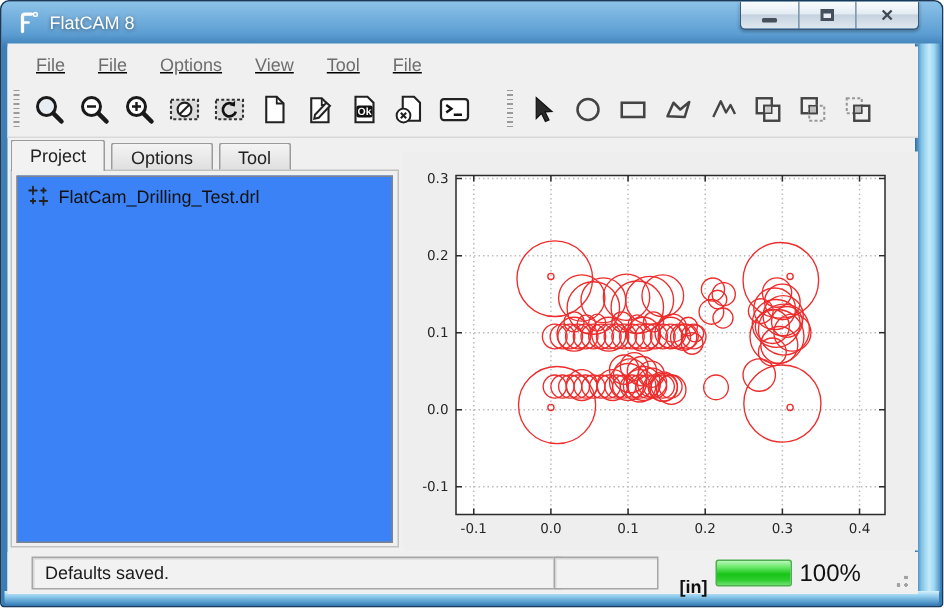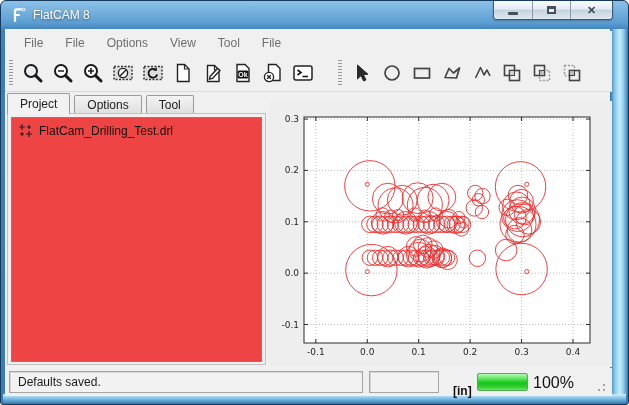--- a/index.html
+++ b/index.html
@@ -29,21 +29,21 @@
 
   
   .client { position:absolute; left:4px; top:28px; width:607px; height:367px; background:#f0f0f0; }
   .right-glass { position:absolute; right:1px; top:28px; width:17px; bottom:9px;
     background:linear-gradient(90deg,#2e6da6 0,#7fc2e6 25%,#c5eafa 55%,#9fd8f2 75%,#4a8fc4 100%); }
   .bottom-glass { position:absolute; left:2px; right:2px; bottom:1px; height:9px;
     background:linear-gradient(180deg,#d5f1fc 0,#8fcbec 40%,#3f86bd 100%); border-radius:0 0 2px 2px; }
 
   
   .menubar { position:absolute; left:4px; top:30px; width:607px; height:23px; display:flex;
-    align-items:center; padding-left:8px; background:#f0f0f0; }
+    align-items:center; padding-left:8px; background:#f0f0f0;text-decoration:underline; }
   .menu-item { padding:3px 11px; font-size:12px; color:#6e6e6e; }
 
   
   .toolbar { position:absolute; left:4px; top:53px; width:607px; height:38px; background:#f0f0f0;
     border-bottom:1px solid #d9d9d9; display:flex; align-items:center; }
   .tb-handle { width:4px; height:26px; margin:0 5px 0 4px;
     background:repeating-linear-gradient(180deg,#9a9a9a 0 1px,rgba(0,0,0,0) 1px 3px); }
   .tb-group { display:flex; align-items:center; }
   .tb-gap { width:16px; }
   .tb-btn { width:30px; height:30px; display:flex; align-items:center; justify-content:center;
@@ -52,33 +52,33 @@
 
   
   .tabbar { position:absolute; left:6px; top:92px; height:21px; display:flex; align-items:flex-end; }
   .tab { height:19px; padding:2px 12px 0 12px; margin-right:4px; font-size:12px; color:#222;
     background:linear-gradient(180deg,#f4f4f4,#dedede); border:1px solid #9b9b9b;
     border-bottom:none; border-radius:2px 2px 0 0; }
   .tab.active { height:21px; background:#f2f2f2; position:relative; z-index:2; padding-top:3px;margin-top:40px; }
   .tab-page { position:absolute; left:6px; top:112px; width:259px; height:252px;
     background:#f0f0f0; border:1px solid #c0c0c0; z-index:1; }
   .tree-box { position:absolute; left:3px; top:3px; width:251px; height:245px;
-    background:#ef4444; border:1px solid #7f848c; }
+    background:#3b82f6; border:1px solid #7f848c; }
   .tree-item { display:flex; align-items:center; gap:6px; padding:5px 4px 2px 6px; }
   .tree-label { font-size:12px; color:#111; }
 
   
   .figure { position:absolute; left:268px; top:100px; width:343px; height:266px; background:#eeeeee; }
   .figure svg text { font-family:"DejaVu Sans", sans-serif; font-size:9px; fill:#262626; }
 
   
   .statusbar { position:absolute; left:4px; top:367px; width:607px; height:28px; background:#f0f0f0; }
   .status-panel { position:absolute; top:3px; height:22px; background:#f2f2f2;
     border:1px solid #a6a6a6; box-shadow:inset 1px 1px 0 rgba(130,130,130,.25); display:flex; align-items:center; }
-  .status-msg { left:4px; width:354px; padding-left:8px; font-size:12px; color:#1a1a1a; }
+  .status-msg { left:16px; width:354px; padding-left:8px; font-size:12px; color:#1a1a1a; }
   .status-aux { left:364px; width:70px; }
   .status-units { position:absolute; left:448px; top:16px; font-size:12px; font-weight:bold; color:#111; }
   .progress { position:absolute; left:472px; top:5px; width:51px; height:18px; border-radius:2px;
     border:1px solid #4fae4f;
     background:linear-gradient(180deg,#b8f7b8 0,#63e763 28%,#18c418 55%,#2ecd2e 80%,#6fe06f 100%); }
   .progress-pct { position:absolute; left:528px; top:6px; font-size:16px; color:#111; }
   .grip { position:absolute; right:6px; bottom:4px; width:12px; height:12px; opacity:.8;
     background:
       radial-gradient(circle at 10px 10px,#909090 1.2px,rgba(0,0,0,0) 1.4px),
       radial-gradient(circle at 10px 5px,#909090 1.2px,rgba(0,0,0,0) 1.4px),

